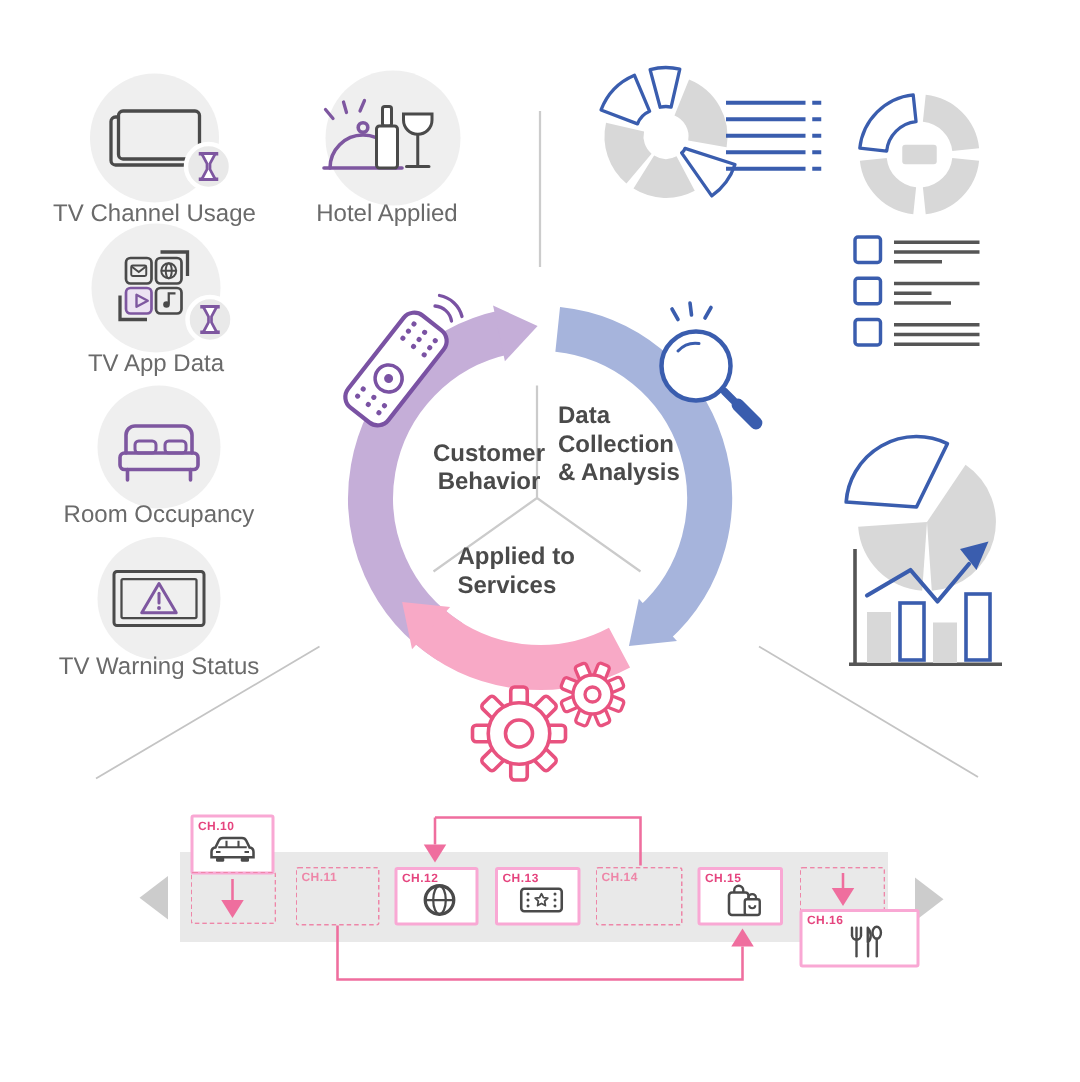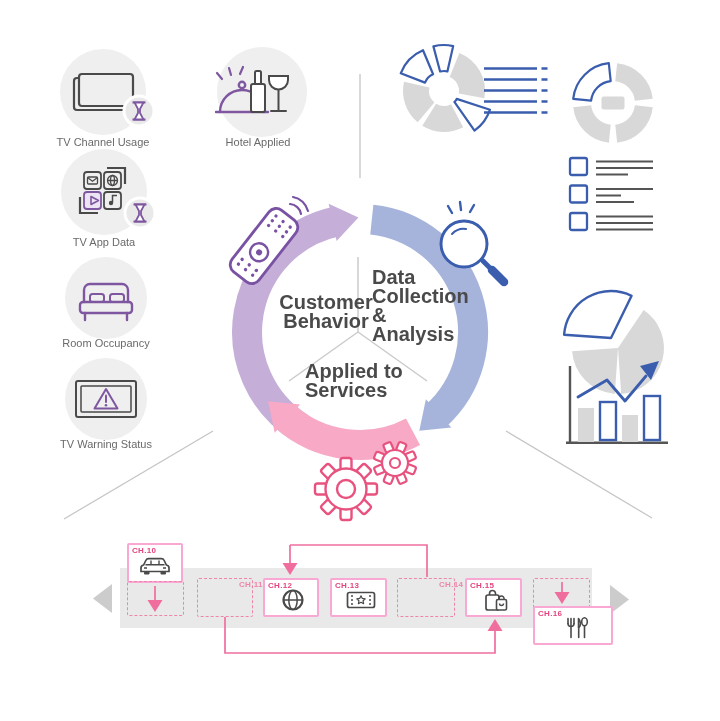--- a/index.html
+++ b/index.html
@@ -1,24 +1,24 @@
 <!DOCTYPE html>
 <html><head>
 <meta charset="utf-8">
 <style>
   html,body{margin:0;padding:0;background:#fff;}
   #canvas{position:relative;width:720px;height:721px;background:#ffffff;overflow:hidden;
           font-family:"Liberation Sans",sans-serif;}
   #gfx{position:absolute;left:0;top:0;width:720px;height:721px;}
-  .lbl{position:absolute;color:#6a6a6a;font-size:11px;text-align:center;line-height:13px;}
-  .cycle-lbl{position:absolute;color:#4a4a4a;font-size:20px;font-weight:bold;line-height:19px;}
+  .lbl{position:absolute;color:#6a6a6a;font-size:16px;text-align:center;line-height:13px;}
+  .cycle-lbl{position:absolute;color:#4a4a4a;font-size:16px;font-weight:bold;line-height:19px;}
   .ch{position:absolute;box-sizing:border-box;background:#fff;border:2px solid #f9a8d4;border-radius:2px;}
   .ch.dashed{background:transparent;border:1.6px dashed #ee86a8;}
   .ch .tag{position:absolute;top:1px;left:3px;font-size:8px;font-weight:bold;color:#e5447e;letter-spacing:.3px;}
-  .ch.dashed .tag{color:#ee86a8;margin-left:38px;}
+  .ch.dashed .tag{color:#ee86a8;}
   .ci{position:absolute;left:54%;top:57%;transform:translate(-50%,-50%);}
   .ci.center{left:50%;top:58%;}
 </style>
 </head>
 <body>
 
 <div id="canvas">
 
 <svg id="gfx" viewBox="0 0 720 721">
 

